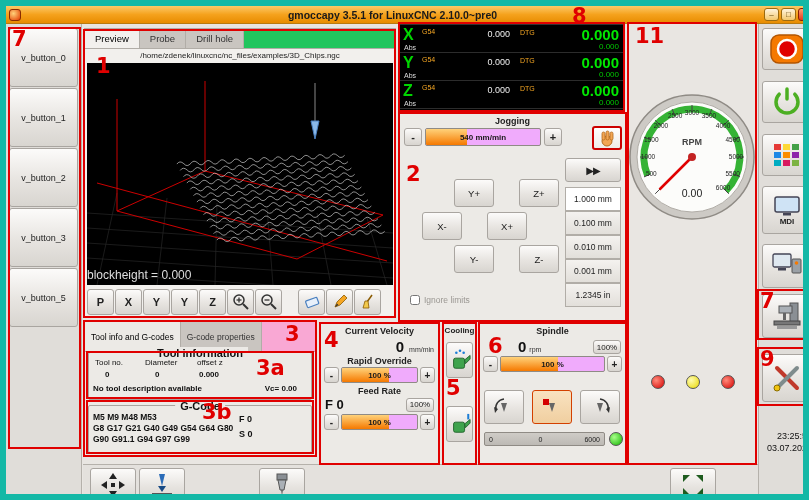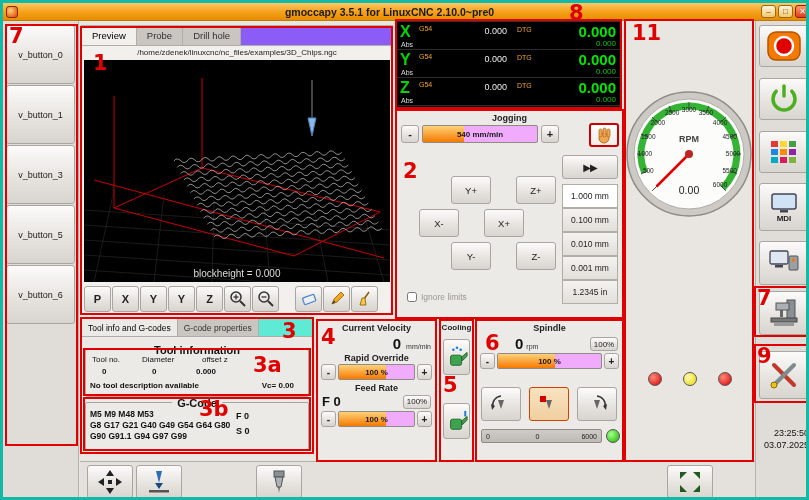--- a/index.html
+++ b/index.html
@@ -1,18 +1,18 @@
 <!DOCTYPE html>
 <html><head>
 <meta charset="utf-8">
 <style>
 *{margin:0;padding:0;box-sizing:border-box;}
 html,body{width:809px;height:500px;overflow:hidden;}
 body{font-family:"Liberation Sans",sans-serif;background:#4a4a4a;}
-#app{position:relative;width:809px;height:500px;background:#e9e6e2;border:3px solid #14b8a6;overflow:hidden;}
+#app{position:relative;width:809px;height:500px;background:#e9e6e2;border:6px solid #14b8a6;overflow:hidden;}
 
 
 .titlebar{position:absolute;left:0;top:0;width:809px;height:18px;background:linear-gradient(#fdc968,#f5a21d 50%,#e88c00);display:flex;align-items:center;border-bottom:1px solid #b97a10;}
 .app-icon{width:12px;height:12px;margin-left:3px;border-radius:3px;background:radial-gradient(circle at 35% 35%,#ffd27a,#e33b00);border:1px solid #8a2b00;}
 .tb-title{flex:1;text-align:center;font-size:10.5px;font-weight:bold;color:#1a1a1a;}
 .winbtn{width:15px;height:13px;margin-right:2px;border-radius:3px;border:1px solid #9a6a10;background:linear-gradient(#fff4dd,#f3c86e);display:flex;align-items:center;justify-content:center;font-size:8px;line-height:1;color:#5a3c00;}
 .winbtn.close{background:linear-gradient(#ff9d70,#e33b1f);color:#fff;border-color:#8a2000;}
 
 
 .btn{background:linear-gradient(#fcfbfa,#e7e4e0 55%,#d8d5d0);border:1px solid #a9a5a0;border-radius:3px;display:flex;align-items:center;justify-content:center;color:#222;}
@@ -21,34 +21,34 @@
 .slider .fill{position:absolute;left:0;top:0;bottom:0;background:linear-gradient(#ffd27a,#f57900);}
 .slider .txt{position:absolute;inset:0;display:flex;align-items:center;justify-content:center;font-size:8px;font-weight:bold;color:#1a1a1a;}
 .sbtn{width:18px;height:18px;font-size:11px;font-weight:bold;}
 
 
 .left-sidebar{position:absolute;left:0;top:18px;width:76px;height:482px;background:#e0ddd9;border-right:1px solid #b5b1ab;padding-top:4px;}
 .vbtn{height:59px;margin:0 3px 1px 3px;font-size:9px;}
 
 
 .preview-panel{position:absolute;left:78px;top:22px;width:312px;height:290px;background:#f2f0ed;border:1px solid #b1ada7;}
-.tabbar{height:20px;display:flex;background:#8b5cf6;border-bottom:1px solid #b1ada7;}
+.tabbar{height:20px;display:flex;background:#22c55e;border-bottom:1px solid #b1ada7;}
 .tab{padding:0 10px;font-size:9.5px;color:#333;background:#c9c5c0;border-right:1px solid #b1ada7;display:flex;align-items:center;}
 .tab.active{background:#f2f0ed;color:#000;}
 .file-path{height:13px;font-size:8px;color:#222;display:flex;align-items:center;justify-content:center;background:#f2f0ed;white-space:nowrap;overflow:hidden;}
 .gl-view{position:absolute;left:2px;top:34px;width:306px;height:222px;background:#000;}
 .gl-view svg{position:absolute;inset:0;}
-.blockheight{position:absolute;left:0;right:0;bottom:3px;text-align:center;color:#ddd;font-size:10px;}
+.blockheight{position:absolute;left:0;right:0;bottom:3px;color:#ddd;font-size:12px;}
 .pv-toolbar{position:absolute;left:2px;top:258px;width:306px;height:30px;display:flex;align-items:center;gap:1px;}
 .pvb{width:27px;height:26px;font-size:11px;font-weight:bold;}
 .pv-gap{width:14px;}
 
 
 .tool-notebook{position:absolute;left:78px;top:315px;width:232px;height:135px;background:#eceae6;border:1px solid #b1ada7;}
-.tn-tabs{height:18px;display:flex;background:#5eead4;border-bottom:1px solid #b1ada7;}
+.tn-tabs{height:30px;display:flex;background:#f9a8d4;border-bottom:1px solid #b1ada7;}
 .tn-tab{padding:0 6px;font-size:8.5px;color:#333;background:#c9c5c0;border-right:1px solid #b1ada7;display:flex;align-items:center;}
 .tn-tab.active{background:#eceae6;color:#000;}
 .frame{position:absolute;left:3px;width:224px;border:1px solid #a9a5a0;border-radius:2px;}
 .frame-title{position:absolute;top:-6px;left:50%;transform:translateX(-50%);background:#eceae6;padding:0 5px;font-size:11px;font-weight:bold;color:#111;white-space:nowrap;}
 .tool-info-frame{top:30px;height:48px;}
 .ti-h,.ti-v{position:absolute;font-size:8px;color:#111;}
 .ti-h{font-weight:normal;}
 .ti-v{font-weight:bold;}
 .ti-desc{position:absolute;left:4px;right:4px;top:31px;display:flex;font-size:8px;font-weight:bold;color:#111;white-space:nowrap;gap:32px;}
 .ti-vc{margin-left:auto;padding-right:10px;}
@@ -156,23 +156,23 @@
     <div class="app-icon"></div>
     <div class="tb-title">gmoccapy  3.5.1 for LinuxCNC 2.10.0~pre0</div>
     <div class="winbtn">–</div>
     <div class="winbtn">□</div>
     <div class="winbtn close">✕</div>
   </div>
 
   <div class="left-sidebar">
     <div class="btn vbtn">v_button_0</div>
     <div class="btn vbtn">v_button_1</div>
+    <div class="btn vbtn">v_button_2</div>
     <div class="btn vbtn">v_button_3</div>
     <div class="btn vbtn">v_button_5</div>
-    <div class="btn vbtn">v_button_6</div>
   </div>
 
   <div class="preview-panel">
     <div class="tabbar">
       <div class="tab active">Preview</div>
       <div class="tab">Probe</div>
       <div class="tab">Drill hole</div>
     </div>
     <div class="file-path">/home/zdenek/linuxcnc/nc_files/examples/3D_Chips.ngc</div>
     <div class="gl-view">
@@ -261,21 +261,21 @@
 
   <div class="tool-notebook">
     <div class="tn-tabs">
       <div class="tn-tab active">Tool info and G-codes</div>
       <div class="tn-tab">G-code properties</div>
     </div>
     <div class="frame tool-info-frame">
       <span class="frame-title">Tool information</span>
       <span class="ti-h" style="left:6px;top:5px">Tool no.</span>
       <span class="ti-h" style="left:56px;top:5px">Diameter</span>
-      <span class="ti-h" style="left:116px;top:5px">offset z</span>
+      <span class="ti-h" style="left:108px;top:5px">offset z</span>
       <span class="ti-v" style="left:16px;top:17px">0</span>
       <span class="ti-v" style="left:66px;top:17px">0</span>
       <span class="ti-v" style="left:110px;top:17px">0.000</span>
       <div class="ti-desc">
         <span>No tool description available</span>
         <span class="ti-vc">Vc= 0.00</span>
       </div>
     </div>
     <div class="frame gcode-frame">
       <span class="frame-title">G-Code</span>

